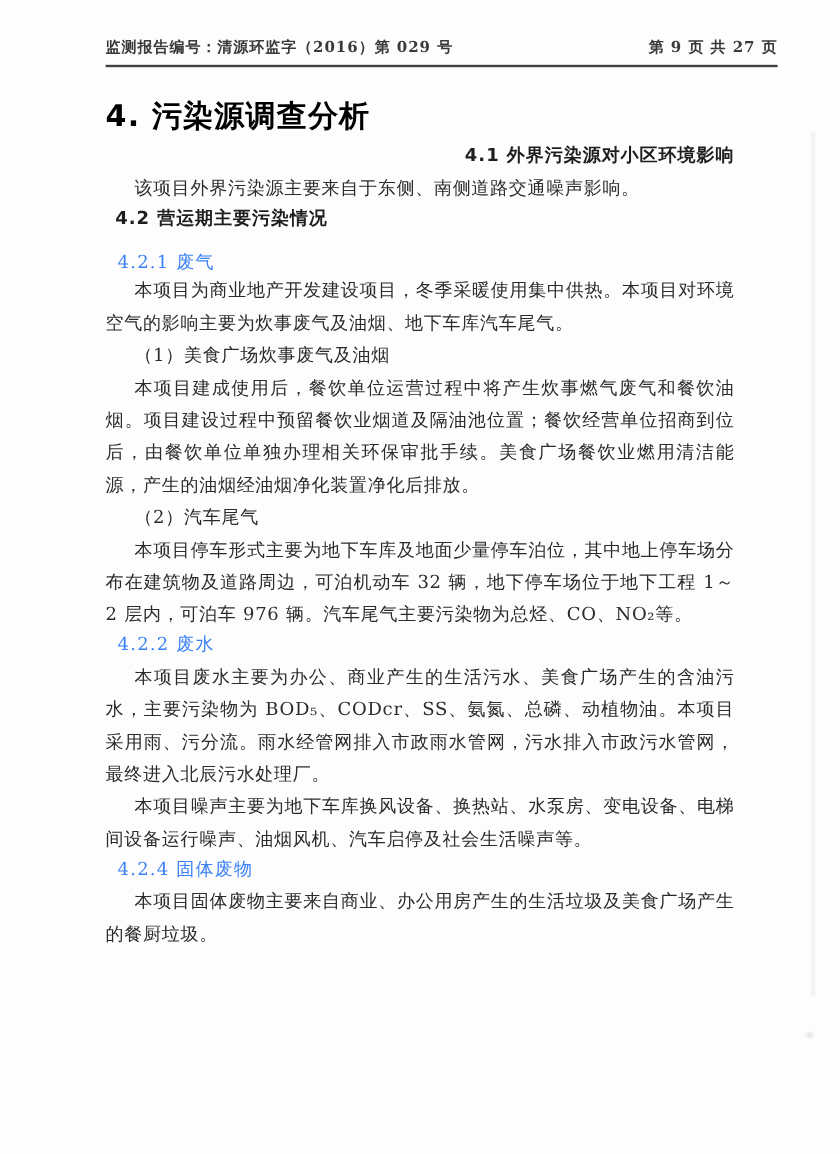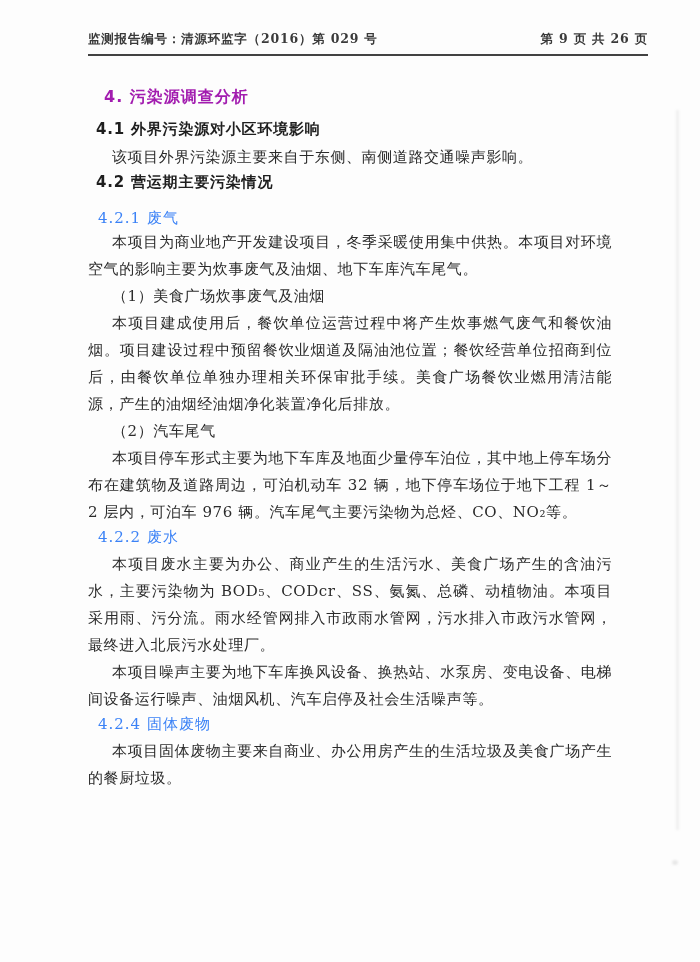--- a/index.html
+++ b/index.html
@@ -56,36 +56,36 @@
   .content {
     position: absolute;
     left: 88px;
     top: 84px;
     width: 524px;
   }
 
   .h1 {
     font-family: "DejaVu Sans", "Liberation Sans", sans-serif;
     font-weight: bold;
-    font-size: 16px;
+    font-size: 25px;
     line-height: 26px;
-    color: #a21caf;
+    color: #000000;
     letter-spacing: 1px;
-    margin: 0 0 8px 16px;
+    margin: 0 0 8px 0;
   }
   .h2 {
     font-family: "DejaVu Sans", "Liberation Sans", sans-serif;
     font-weight: bold;
     font-size: 15px;
     line-height: 22px;
     color: #1e1e1e;
     letter-spacing: 0.8px;
     margin: 0 0 0 8px;
   }
-  .h2.after-h1 { margin-bottom: 4px; }
+  .h2.after-h1 { margin-bottom: 4px; text-align: right; }
   .h2.mid      { margin-bottom: 14px; }
   .h3 {
     font-size: 15px;
     font-weight: normal;
     line-height: 22px;
     color: #3b82f6;
     letter-spacing: 1px;
     margin: 0 0 3px 10px;
   }
   .h3.tight { margin-bottom: 0; }
@@ -109,21 +109,21 @@
 </head>
 <body>
 
 <div class="page">
 
   <div class="scan-streak"></div>
   <div class="scan-speck"></div>
 
   <div class="doc-header">
     <span>监测报告编号：清源环监字（2016）第 029 号</span>
-    <span>第 9 页 共 26 页</span>
+    <span>第 9 页 共 27 页</span>
   </div>
 
   <div class="content">
 
     <div class="h1">4. 污染源调查分析</div>
 
     <div class="h2 after-h1">4.1 外界污染源对小区环境影响</div>
     <p class="para">该项目外界污染源主要来自于东侧、南侧道路交通噪声影响。</p>
 
     <div class="h2 mid">4.2 营运期主要污染情况</div>

